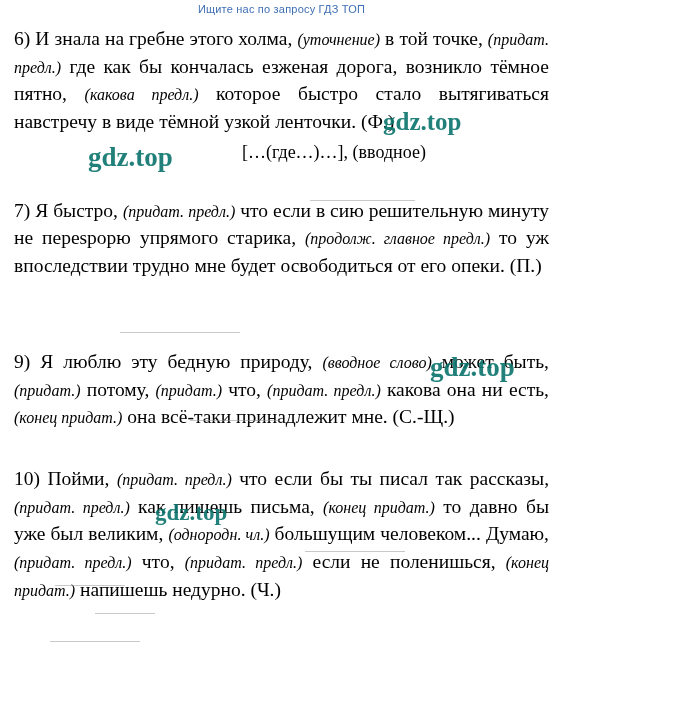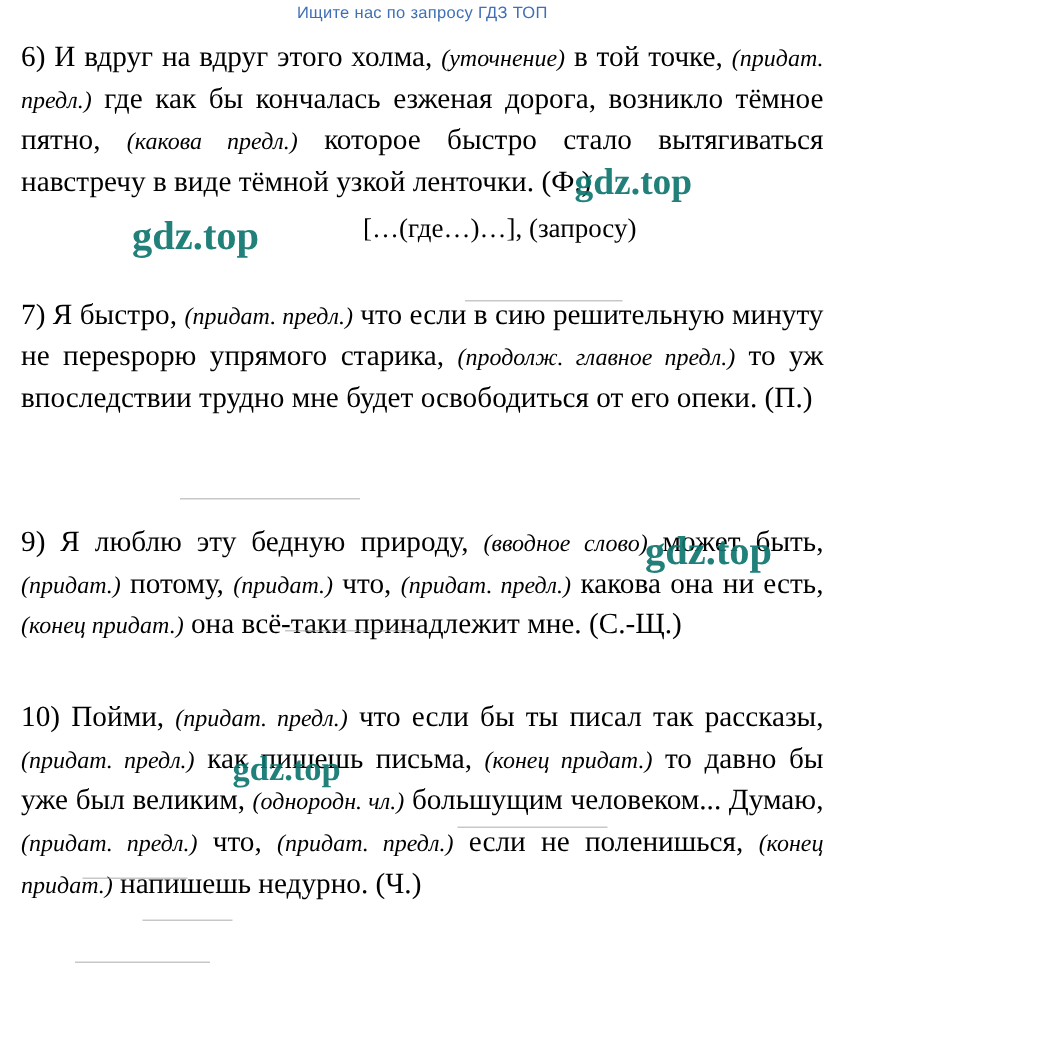--- a/index.html
+++ b/index.html
@@ -91,23 +91,23 @@
 <body>
 
 <div class="page">
 
   <div class="topbar">Ищите нас по запросу ГДЗ ТОП</div>
 
   <div class="gap-sm"></div>
 
   <div class="block">
     <span>6)</span>
-    <span id="ex6"><span>И вдруг на вдруг этого холма, </span><span class="sm">(уточнение)</span><span> в той точке, </span><span class="sm">(придат. предл.)</span><span> где как бы кончалась езженая дорога, возникло тёмное пятно, </span><span class="sm">(какова предл.)</span><span> которое быстро стало вытягиваться навстречу в виде тёмной узкой ленточки. (Ф.)</span></span>
+    <span id="ex6"><span>И знала на гребне этого холма, </span><span class="sm">(уточнение)</span><span> в той точке, </span><span class="sm">(придат. предл.)</span><span> где как бы кончалась езженая дорога, возникло тёмное пятно, </span><span class="sm">(какова предл.)</span><span> которое быстро стало вытягиваться навстречу в виде тёмной узкой ленточки. (Ф.)</span></span>
   </div>
-  <div class="scheme">[…(где…)…], (запросу)</div>
+  <div class="scheme">[…(где…)…], (вводное)</div>
 
   <div class="gap-lg"></div>
 
   <div class="block">
     <span>7)</span>
     <span id="ex7"><span>Я быстро, </span><span class="sm">(придат. предл.)</span><span> что если в сию решительную минуту не перespорю упрямого старика, </span><span class="sm">(продолж. главное предл.)</span><span> то уж впоследствии трудно мне будет освободиться от его опеки. (П.)</span></span>
   </div>
 
   <div class="gap-lg"></div>
 

